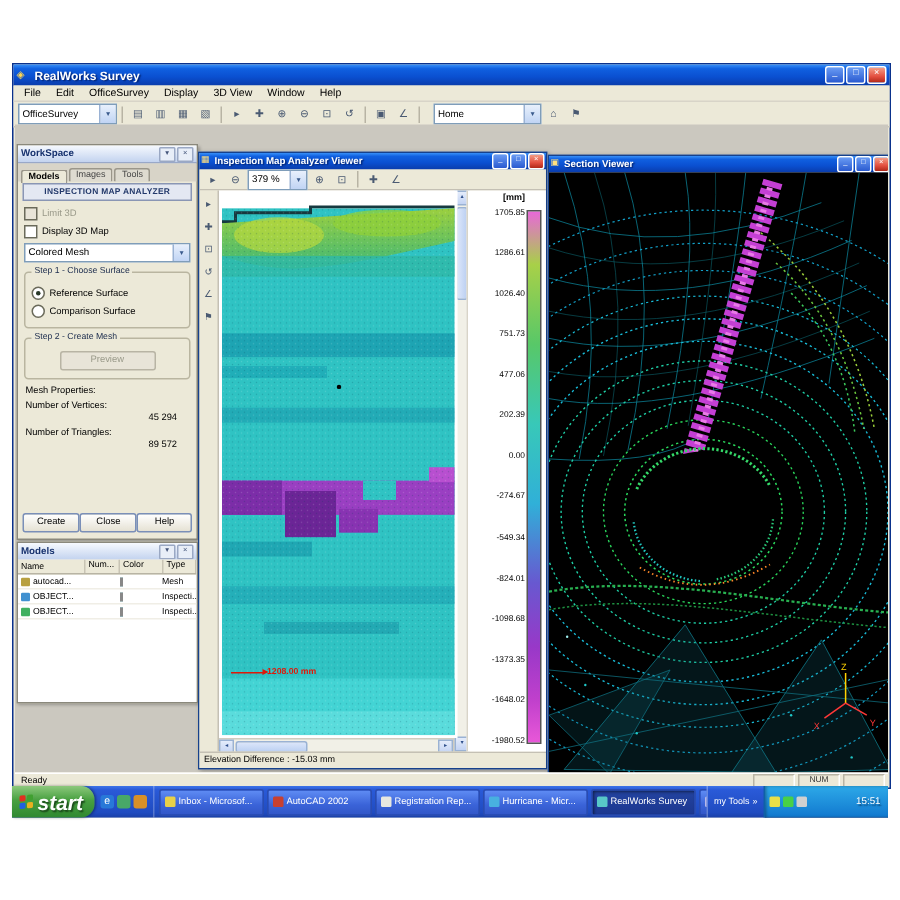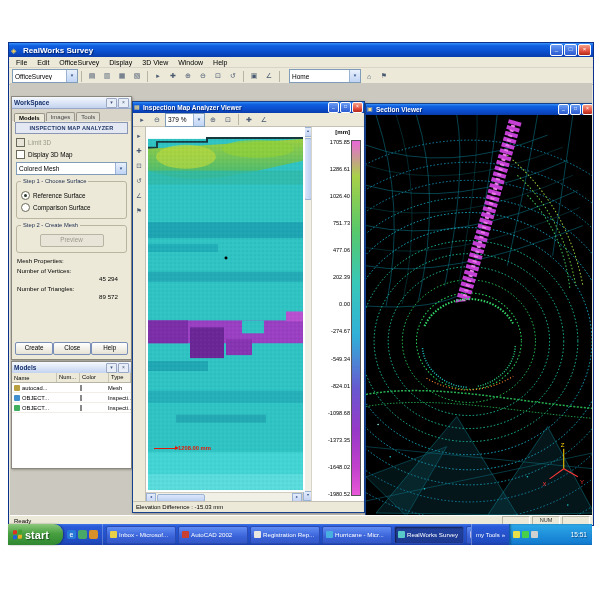--- a/index.html
+++ b/index.html
@@ -122,21 +122,21 @@
   .status-cell{width:26px;height:7px;border:1px solid #b8b4a4;border-right-color:#fff;border-bottom-color:#fff;
     margin-right:2px;font-size:5.6px;text-align:center;line-height:7px;color:#333;}
 
   
   .taskbar{position:absolute;left:0;right:0;bottom:0;height:21px;display:flex;align-items:stretch;
     background:linear-gradient(180deg,var(--taskbar_light,#3d74e8) 0%,#2a5ad8 12%,var(--taskbar_dark,#1f4bc0) 85%,#1a40a8 100%);}
   .start-btn{width:50px;border-radius:0 9px 9px 0;display:flex;align-items:center;gap:3px;padding-left:5px;
     background:linear-gradient(180deg,#8cc87c,#48a040 45%,var(--start_dark,#2f8830));box-shadow:1px 0 2px rgba(0,0,0,.4);}
   .start-flag{width:9px;height:9px;display:grid;grid-template-columns:4px 4px;grid-template-rows:4px 4px;gap:1px;transform:skewY(-6deg);}
   .start-flag span{border-radius:1px;}
-  .start-text{color:#fff;font-size:11px;font-weight:bold;text-shadow:1px 1px 1px #1a4a1a;}
+  .start-text{color:#fff;font-size:14px;font-weight:bold;font-style:italic;text-shadow:1px 1px 1px #1a4a1a;}
   .quick{display:flex;align-items:center;gap:2px;padding:0 4px;border-right:1px solid rgba(255,255,255,.25);}
   .ql-ico{width:9px;height:9px;border-radius:2px;font-size:7px;line-height:9px;text-align:center;color:#fff;}
   .tasks{flex:1;display:flex;align-items:center;gap:2px;padding:0 3px;overflow:hidden;}
   .task-btn{width:62px;height:16px;flex:none;display:flex;align-items:center;gap:2px;padding:0 3px;border-radius:2px;
     background:linear-gradient(180deg,#5f8cf4,#3a63d8 60%,#3257c8);border:1px solid #2a4cb0;overflow:hidden;}
   .task-btn.active{background:linear-gradient(180deg,#2343a0,#1c3890);box-shadow:inset 1px 1px 2px rgba(0,0,0,.5);}
   .task-ico{width:7px;height:7px;border-radius:1px;flex:none;}
   .task-label{color:#fff;font-size:6.2px;white-space:nowrap;overflow:hidden;text-overflow:ellipsis;}
   .mytools{display:flex;align-items:center;padding:0 4px;border-left:1px solid rgba(255,255,255,.3);color:#fff;font-size:6px;white-space:nowrap;gap:2px;}
   .tray{width:76px;display:flex;align-items:center;gap:2px;padding:0 3px;

